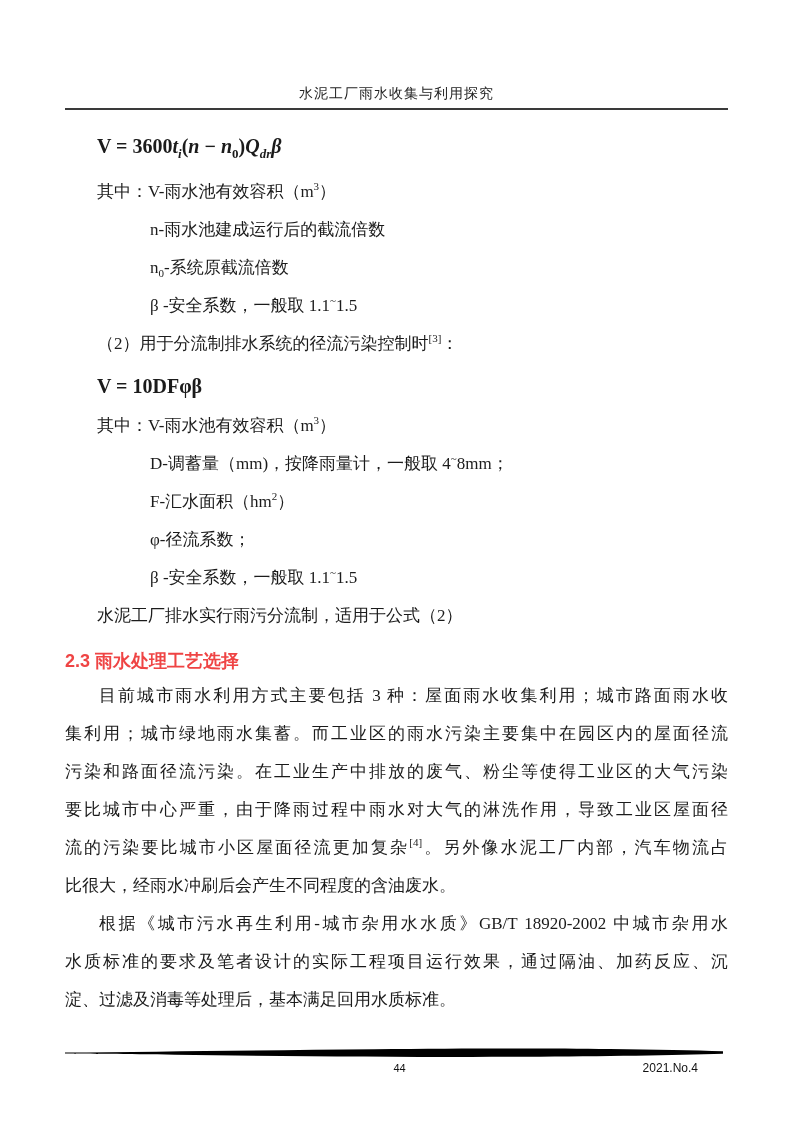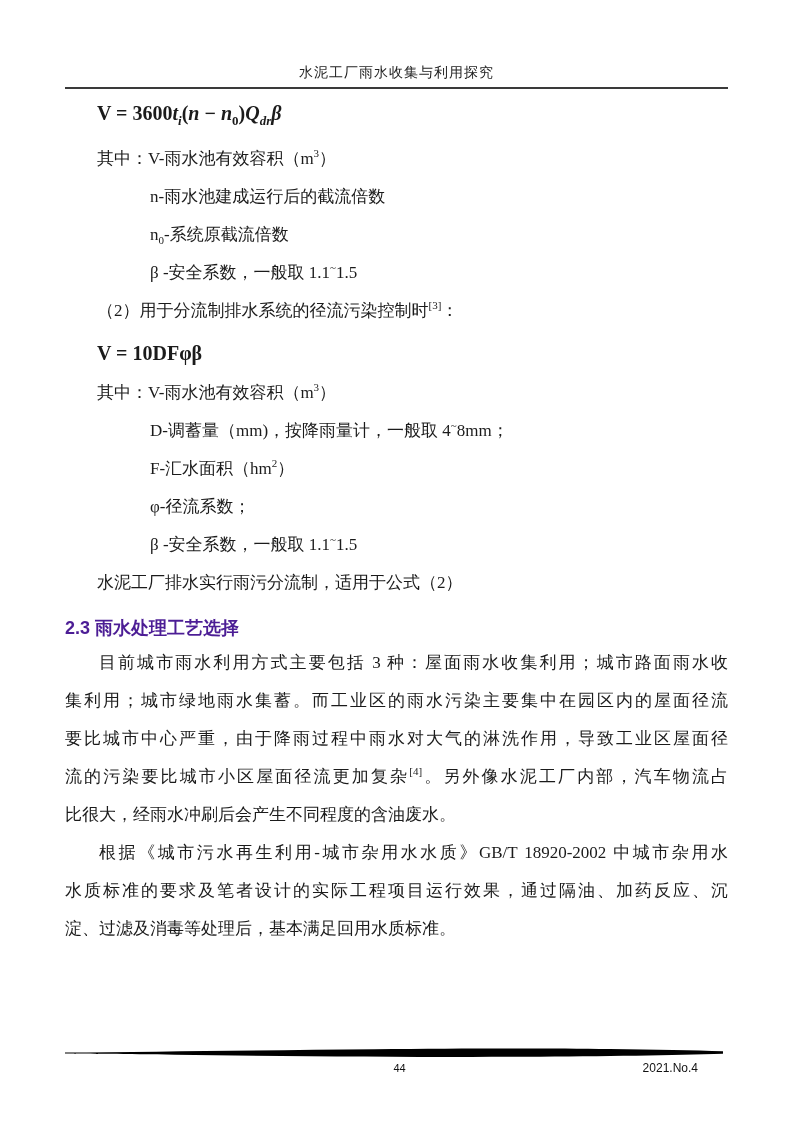--- a/index.html
+++ b/index.html
@@ -5,21 +5,21 @@
   html, body { margin: 0; padding: 0; background: #ffffff; }
   .page {
     position: relative;
     width: 793px;
     height: 1122px;
     background: #ffffff;
     color: #1b1b1b;
     font-family: "Liberation Serif", "DejaVu Serif", serif;
     overflow: hidden;
   }
-  .content { padding: 62px 65px 0 65px; }
+  .content { padding: 83px 65px 0 65px; }
 
   
   .running-head {
     text-align: center;
     font-size: 14px;
     line-height: 22px;
     letter-spacing: 1px;
     color: #222;
   }
   .header-rule {
@@ -29,21 +29,21 @@
   }
 
   
   .formula {
     font-family: "Liberation Serif", "DejaVu Serif", serif;
     font-weight: bold;
     font-size: 20px;
     line-height: 26px;
     padding-left: 32px;
   }
-  .formula.f1 { margin-top: 11px; }
+  .formula.f1 { margin-top: 23px; }
   .formula.f2 { margin-top: 10px; }
   .formula sub { font-size: 13px; line-height: 0; }
 
   
   .def {
     font-size: 17px;
     line-height: 38px;
     height: 38px;
     white-space: nowrap;
   }
@@ -54,21 +54,21 @@
   .def sub { font-size: 11px; line-height: 0; }
   .def sup { font-size: 11px; line-height: 0; }
 
   
   .heading {
     margin: 14px 0 4px 0;
     font-size: 18px;
     font-weight: bold;
     line-height: 24px;
     font-family: "Liberation Sans", "DejaVu Sans", sans-serif;
-    color: #4c1d95;
+    color: #ef4444;
   }
 
   
   .pline {
     font-size: 17px;
     line-height: 38px;
     text-align: justify;
     text-align-last: justify;
     color: #1b1b1b;
   }
@@ -130,20 +130,21 @@
     <div class="def lv2">F-汇水面积（hm<sup>2</sup>）</div>
     <div class="def lv2">φ-径流系数；</div>
     <div class="def lv2">β -安全系数，一般取 1.1<sup>~</sup>1.5</div>
 
     <div class="def lv1">水泥工厂排水实行雨污分流制，适用于公式（2）</div>
 
     <div class="heading">2.3 雨水处理工艺选择</div>
 
     <div class="pline first">目前城市雨水利用方式主要包括 3 种：屋面雨水收集利用；城市路面雨水收</div>
     <div class="pline">集利用；城市绿地雨水集蓄。而工业区的雨水污染主要集中在园区内的屋面径流</div>
+    <div class="pline">污染和路面径流污染。在工业生产中排放的废气、粉尘等使得工业区的大气污染</div>
     <div class="pline">要比城市中心严重，由于降雨过程中雨水对大气的淋洗作用，导致工业区屋面径</div>
     <div class="pline">流的污染要比城市小区屋面径流更加复杂<sup>[4]</sup>。另外像水泥工厂内部，汽车物流占</div>
     <div class="pline last">比很大，经雨水冲刷后会产生不同程度的含油废水。</div>
 
     <div class="pline first">根据《城市污水再生利用-城市杂用水水质》GB/T 18920-2002 中城市杂用水</div>
     <div class="pline">水质标准的要求及笔者设计的实际工程项目运行效果，通过隔油、加药反应、沉</div>
     <div class="pline last">淀、过滤及消毒等处理后，基本满足回用水质标准。</div>
 
   </div>
 

